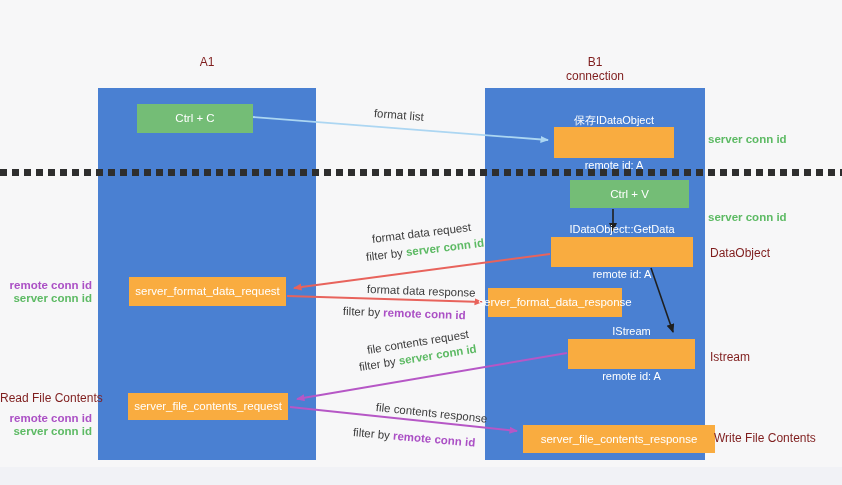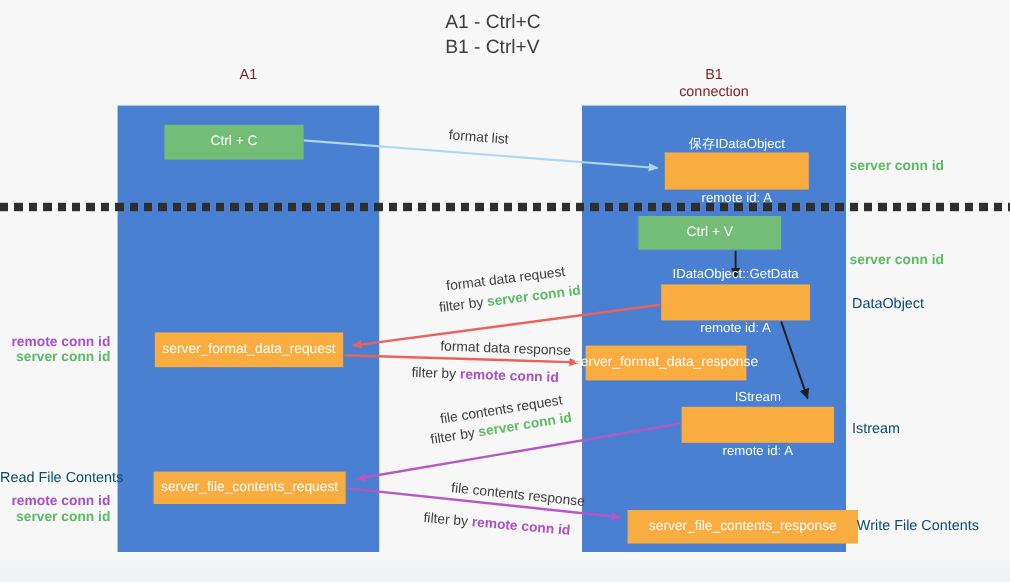--- a/index.html
+++ b/index.html
@@ -25,45 +25,41 @@
     color:#ffffff; font-size:11px; line-height:13px; text-align:center; z-index:5; white-space:nowrap; }
   .node.green { background:#74bd76; }
   .node.orange { background:#f9ac40;gap:32px; }
   .node.single { font-size:11.5px; }
 
   .edge-label { position:absolute; font-size:11.5px; color:#3d3d3d; white-space:nowrap;
     transform-origin:left center; z-index:6; }
   .key-green { color:#5dba64; font-weight:bold; }
   .key-purple { color:#ab50c5; font-weight:bold; }
 
-  .side-label { position:absolute; font-size:12px; color:#0c4a6e; white-space:nowrap; z-index:6; }
+  .side-label { position:absolute; font-size:12px; color:#7f1d1d; white-space:nowrap; z-index:6; }
   .side-label.green { color:#5dba64; font-weight:bold; font-size:11.5px; }
 
   .left-stack { position:absolute; left:0; width:92px; text-align:right; z-index:6; }
   .left-stack .purple { color:#ab50c5; font-weight:bold; font-size:11.5px; line-height:13px; }
   .left-stack .green { color:#5dba64; font-weight:bold; font-size:11.5px; line-height:13px; }
 
   .bottom-band { position:absolute; left:0; top:467px; width:842px; height:18px; background:#f1f2f6; z-index:0; }
 </style>
 </head>
 <body>
 
 <div class="canvas">
 
   <div class="bottom-band"></div>
 
   <div class="lane lane-a"></div>
   <div class="lane lane-b"></div>
 
   <div class="dotted-divider"></div>
 
-  <div class="title">
-    <div>A1 - Ctrl+C</div>
-    <div>B1 - Ctrl+V</div>
-  </div>
 
   <div class="lane-header a">
     <div>A1</div>
   </div>
   <div class="lane-header b">
     <div>B1</div>
     <div>connection</div>
   </div>
 
   <svg class="arrows" width="842" height="485" viewBox="0 0 842 485">
@@ -92,25 +88,25 @@
 
   <div class="node green single" style="left:137px;top:104px;width:116px;height:29px">
     <div>Ctrl + C</div>
   </div>
 
   <div class="node orange" style="left:554px;top:127px;width:120px;height:31px">
     <div>保存IDataObject</div>
     <div>remote id: A</div>
   </div>
 
-  <div class="node green single" style="left:532px;top:180px;width:119px;height:28px">
+  <div class="node green single" style="left:570px;top:180px;width:119px;height:28px">
     <div>Ctrl + V</div>
   </div>
 
-  <div class="node orange" style="left:551px;top:237px;width:124px;height:30px">
+  <div class="node orange" style="left:551px;top:237px;width:142px;height:30px">
     <div>IDataObject::GetData</div>
     <div>remote id: A</div>
   </div>
 
   <div class="node orange single" style="left:129px;top:277px;width:157px;height:29px">
     <div>server_format_data_request</div>
   </div>
 
   <div class="node orange single" style="left:488px;top:288px;width:134px;height:29px">
     <div>server_format_data_response</div>

